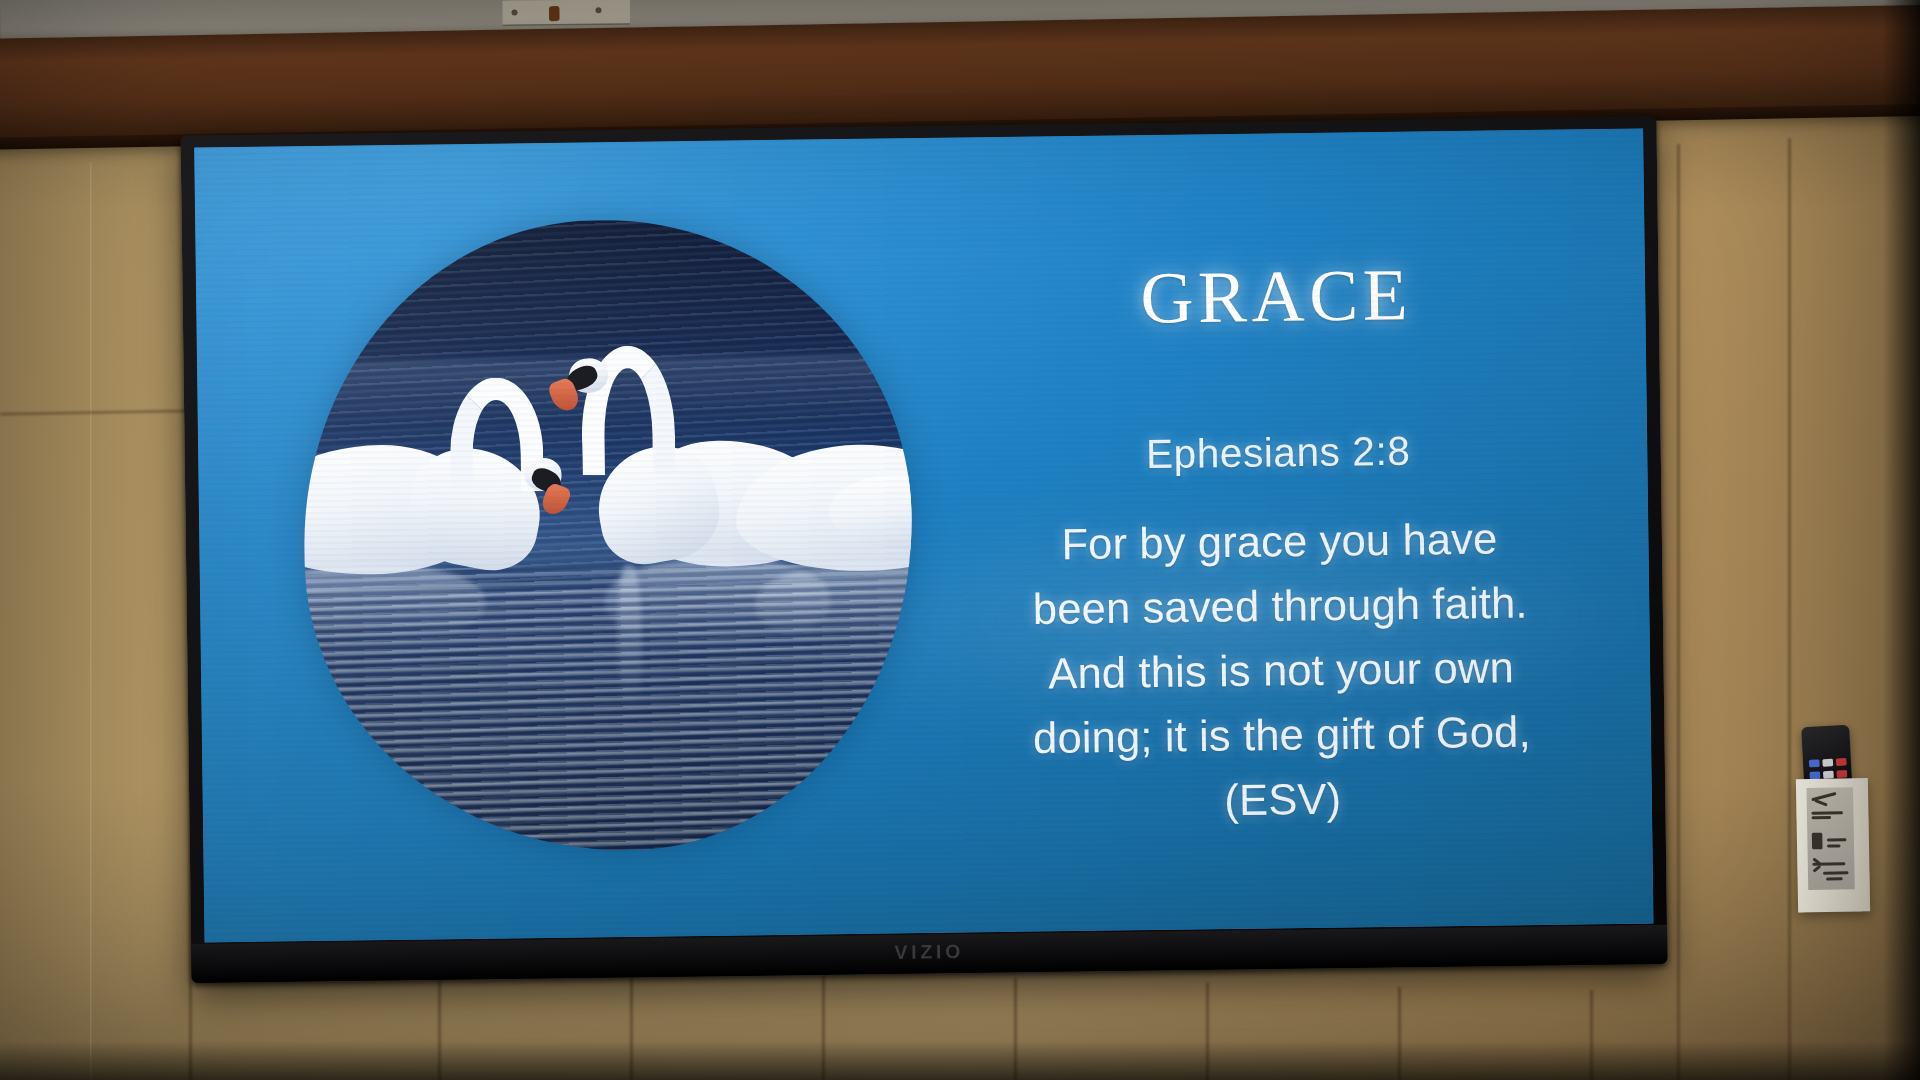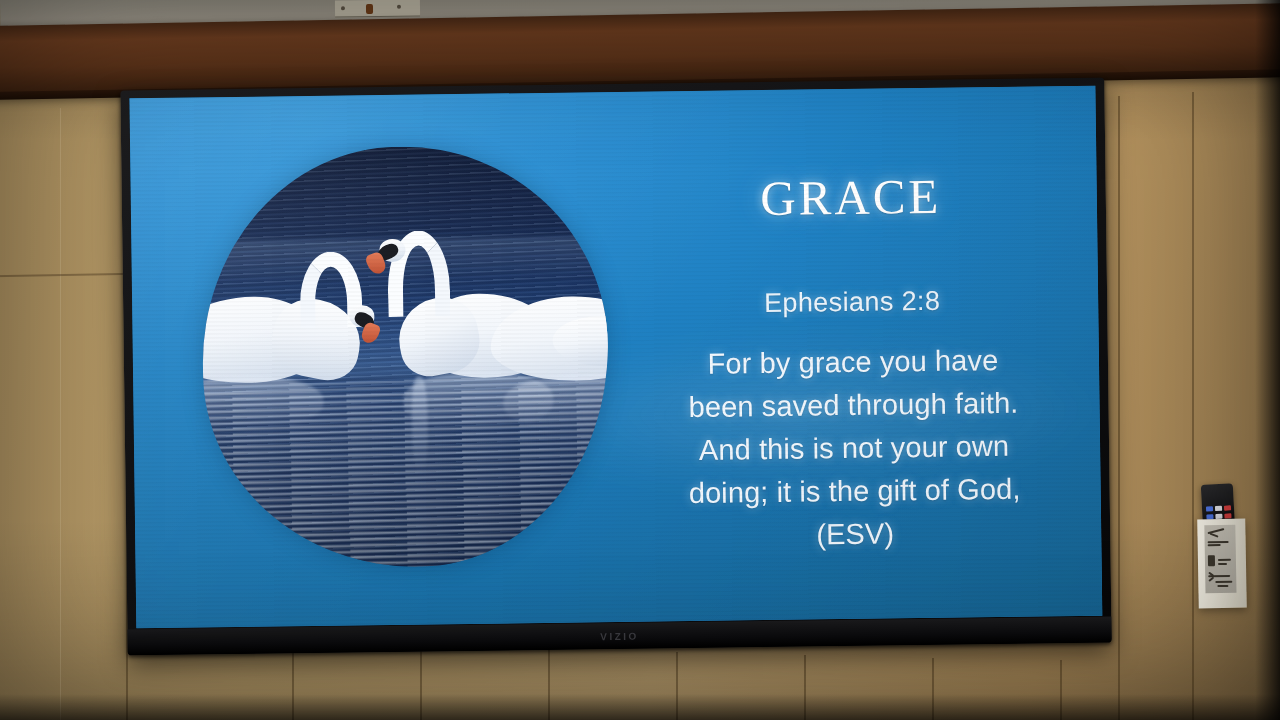--- a/index.html
+++ b/index.html
@@ -63,21 +63,21 @@
     border-radius:4px;
     box-shadow:0 10px 26px rgba(0,0,0,.55), 0 2px 4px rgba(0,0,0,.7);
   }
   .tv-bottom-bar {
     position:absolute; left:0; bottom:0; width:100%; height:26px;
     background:linear-gradient(180deg,#1a1a1c 0%, #0b0b0d 60%, #000 100%);
     border-radius:0 0 4px 4px;
   }
   .vizio {
     position:absolute; left:50%; bottom:7px; transform:translateX(-50%);
-    font-size:10px; letter-spacing:2.5px; color:#3b3b40; font-weight:700;
+    font-size:13px; letter-spacing:2.5px; color:#3b3b40; font-weight:700;
     font-family:"Liberation Sans", sans-serif;
   }
   .tv-screen {
     position:absolute; left:9px; top:8px; right:9px; bottom:27px;
     overflow:hidden; background:#1f7cbd;
   }
   
   .slide-bg {
     position:absolute; inset:0;
     background:

